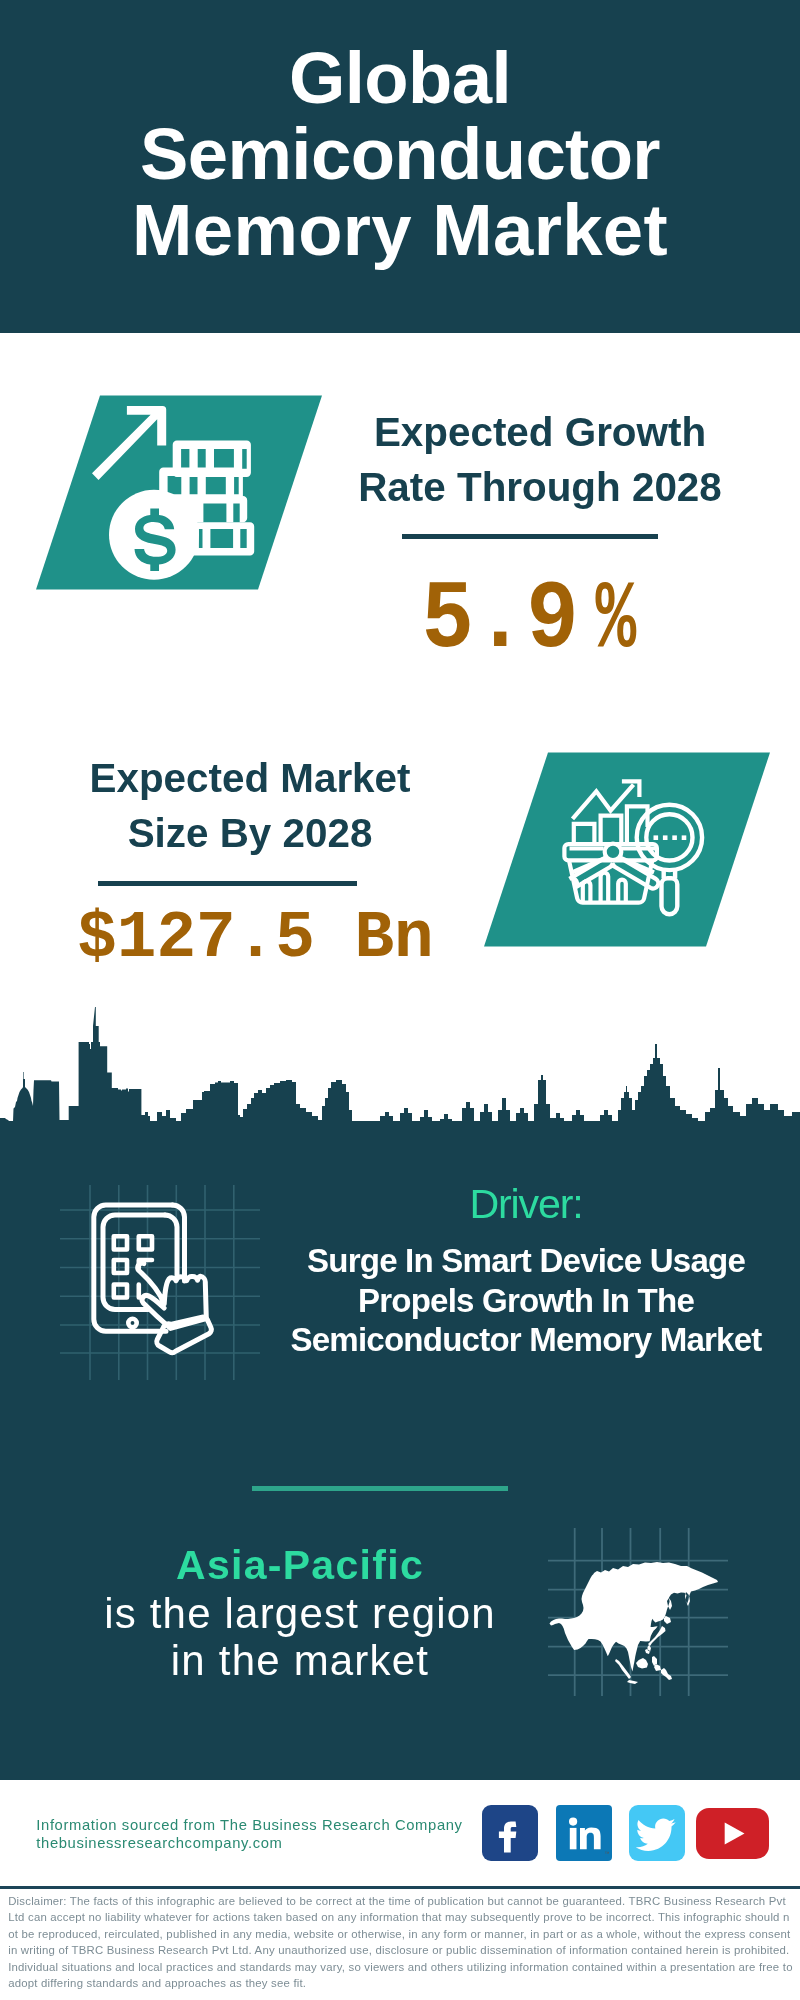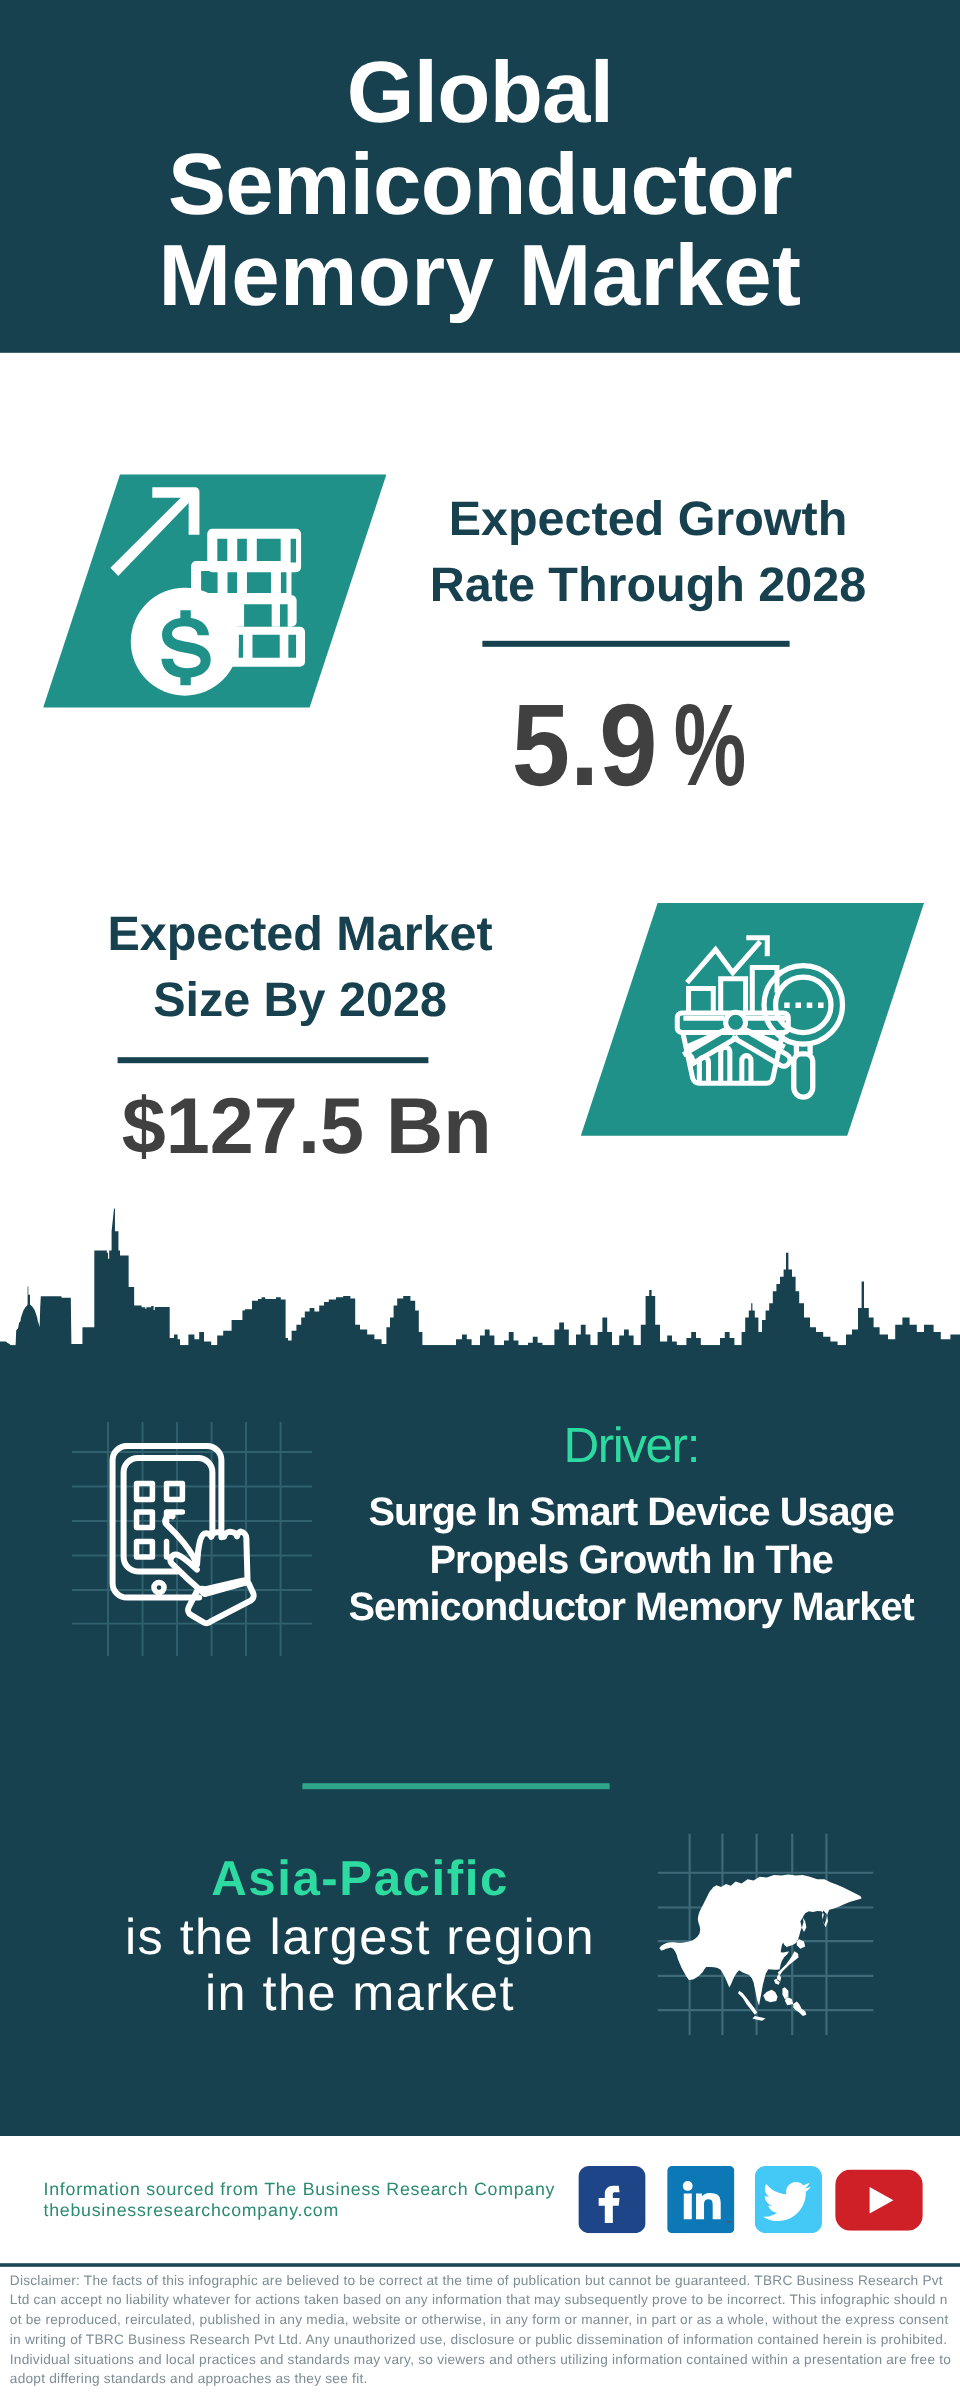--- a/index.html
+++ b/index.html
@@ -1,33 +1,33 @@
 <!DOCTYPE html>
 <html><head>
 <meta charset="utf-8">
 <title>Global Semiconductor Memory Market</title>
 <style>
   html, body { margin:0; padding:0; background:#ffffff; }
   body { width:800px; height:2000px; font-family:"Liberation Sans", sans-serif; -webkit-font-smoothing:antialiased; }
   .page { position:relative; width:800px; height:2000px; overflow:hidden; background:#ffffff; }
 
   
-  .header { position:absolute; left:0; top:0; width:800px; height:294px; background:#17414f; }
+  .header { position:absolute; left:0; top:0; width:800px; height:333px; background:#17414f; }
   .header-title { position:absolute; left:0; top:40px; width:800px; text-align:center;
                   color:#ffffff; font-size:72.5px; font-weight:bold; line-height:75.8px; letter-spacing:-0.6px; }
   .header-title div:nth-child(3) { letter-spacing:0.3px; }
 
   
   .para { position:absolute; }
   .para svg { display:block; }
 
   .stat-text { position:absolute; text-align:center; }
   .stat-label { color:#17414f; font-weight:bold;margin-top:24px; }
   .stat-rule { background:#17414f; margin-left:auto; margin-right:auto; }
-  .stat-value { color:#404040; font-weight:bold; }
+  .stat-value { color:#a16207; font-weight:bold;font-family:Liberation Mono, monospace; }
 
   
   .darkband { position:absolute; left:0; top:1121px; width:800px; height:659px; background:#17414f; }
   .skyline { position:absolute; left:0; top:1004px; width:800px; height:120px; }
 
   
   .driver-icon { position:absolute; left:60px; top:1185px; width:200px; height:195px; }
   .driver-text { position:absolute; left:266px; top:1186px; width:520px; text-align:center; }
   .driver-head { color:#2ddba0; font-size:41.2px; font-weight:normal; line-height:41.2px; letter-spacing:-1.2px; transform:translateY(-2px); }
   .driver-body { color:#ffffff; font-size:33.1px; font-weight:bold; line-height:39.4px; margin-top:14px; letter-spacing:-0.8px; }

